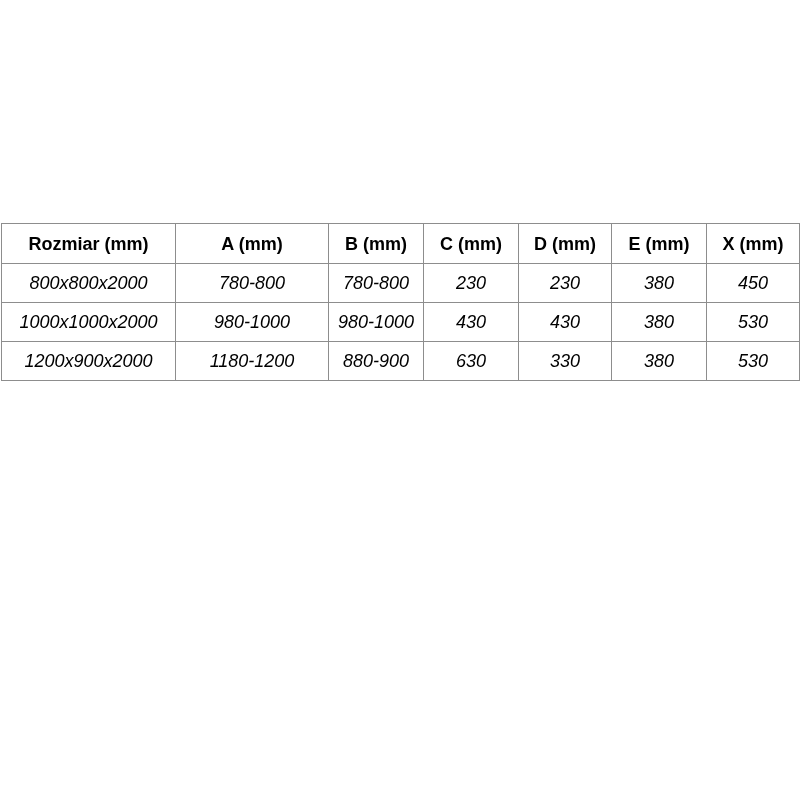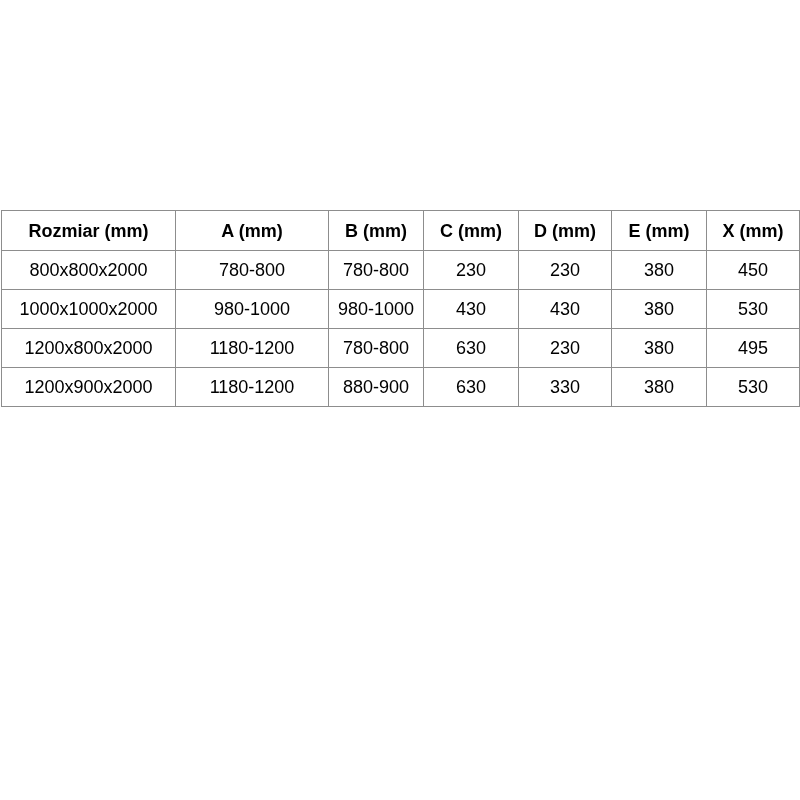--- a/index.html
+++ b/index.html
@@ -9,21 +9,21 @@
   }
   body {
     width: 800px;
     height: 800px;
     position: relative;
     font-family: "Liberation Sans", "DejaVu Sans", sans-serif;
     color: #000000;
   }
   table.size-table {
     position: absolute;
-    top: 210px;
+    top: 223px;
     left: 1px;
     border-collapse: collapse;
     table-layout: fixed;
   }
   table.size-table th,
   table.size-table td {
     border: 1px solid #8d8d8d;
     text-align: center;
     vertical-align: middle;
     padding: 0;
@@ -32,20 +32,21 @@
     white-space: nowrap;
     overflow: hidden;
   }
   table.size-table th {
     font-weight: bold;
     height: 39px;
   }
   table.size-table td {
     font-weight: normal;
     height: 38px;
+    font-style: italic;
   }
   col.c1 { width: 174px; }
   col.c2 { width: 153px; }
   col.c3 { width: 95px; }
   col.c4 { width: 95px; }
   col.c5 { width: 93px; }
   col.c6 { width: 95px; }
   col.c7 { width: 93px; }
 </style>
 </head>
@@ -85,29 +86,20 @@
       <tr>
         <td>1000x1000x2000</td>
         <td>980-1000</td>
         <td>980-1000</td>
         <td>430</td>
         <td>430</td>
         <td>380</td>
         <td>530</td>
       </tr>
       <tr>
-        <td>1200x800x2000</td>
-        <td>1180-1200</td>
-        <td>780-800</td>
-        <td>630</td>
-        <td>230</td>
-        <td>380</td>
-        <td>495</td>
-      </tr>
-      <tr>
         <td>1200x900x2000</td>
         <td>1180-1200</td>
         <td>880-900</td>
         <td>630</td>
         <td>330</td>
         <td>380</td>
         <td>530</td>
       </tr>
     </tbody>
 </table>

